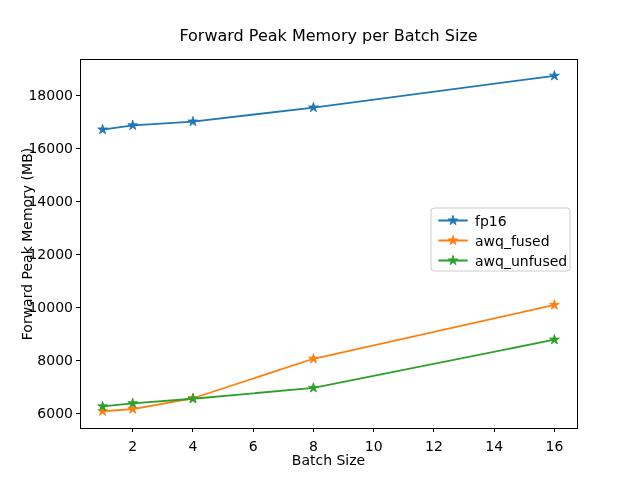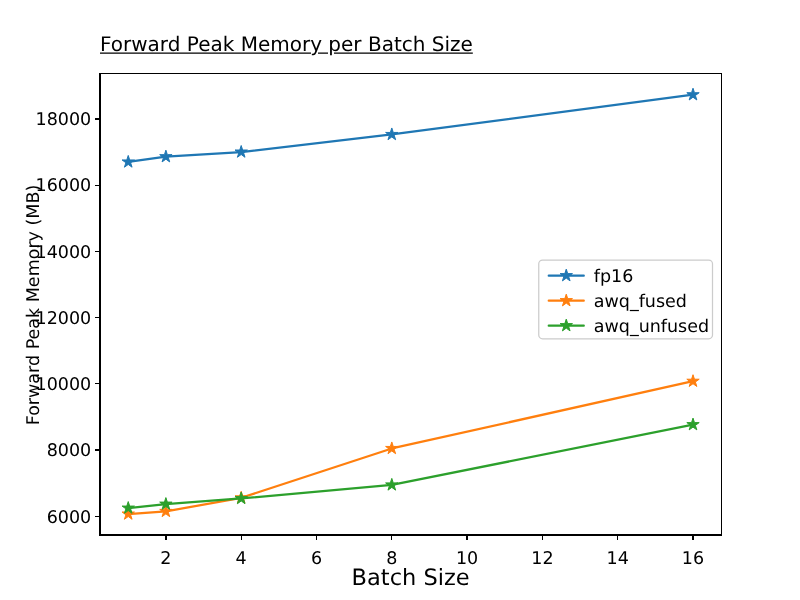--- a/index.html
+++ b/index.html
@@ -1,22 +1,22 @@
 <!DOCTYPE html>
 <html><head>
 <meta charset="utf-8">
 <style>
   html,body{margin:0;padding:0;background:#fff;}
   .fig{position:relative;width:640px;height:480px;background:#fff;overflow:hidden;
        font-family:"DejaVu Sans",sans-serif;color:#000;}
   .fig svg{position:absolute;left:0;top:0;}
-  .title{position:absolute;left:80px;top:27px;width:497px;text-align:left;
-         font-size:16px;line-height:1.1;white-space:nowrap;text-decoration:underline;}
+  .title{position:absolute;left:80px;top:27px;width:497px;text-align:center;
+         font-size:16px;line-height:1.1;white-space:nowrap;}
   .xlabel{position:absolute;left:80px;top:452px;width:497px;text-align:center;
-          font-size:18px;white-space:nowrap;}
+          font-size:14px;white-space:nowrap;}
   .ylabel{position:absolute;left:27px;top:244px;transform:translate(-50%,-50%) rotate(-90deg);
           font-size:14px;white-space:nowrap;}
 </style>
 </head>
 <body>
 
 <div class="fig">
   <svg id="chart-svg" width="640" height="480">
       <rect x="80" y="59" width="497" height="369" fill="none" stroke="#000000" stroke-width="1" shape-rendering="crispEdges"></rect>
       <line x1="132.71212121212122" y1="428" x2="132.71212121212122" y2="432" stroke="#000000" stroke-width="1" shape-rendering="crispEdges"></line>

